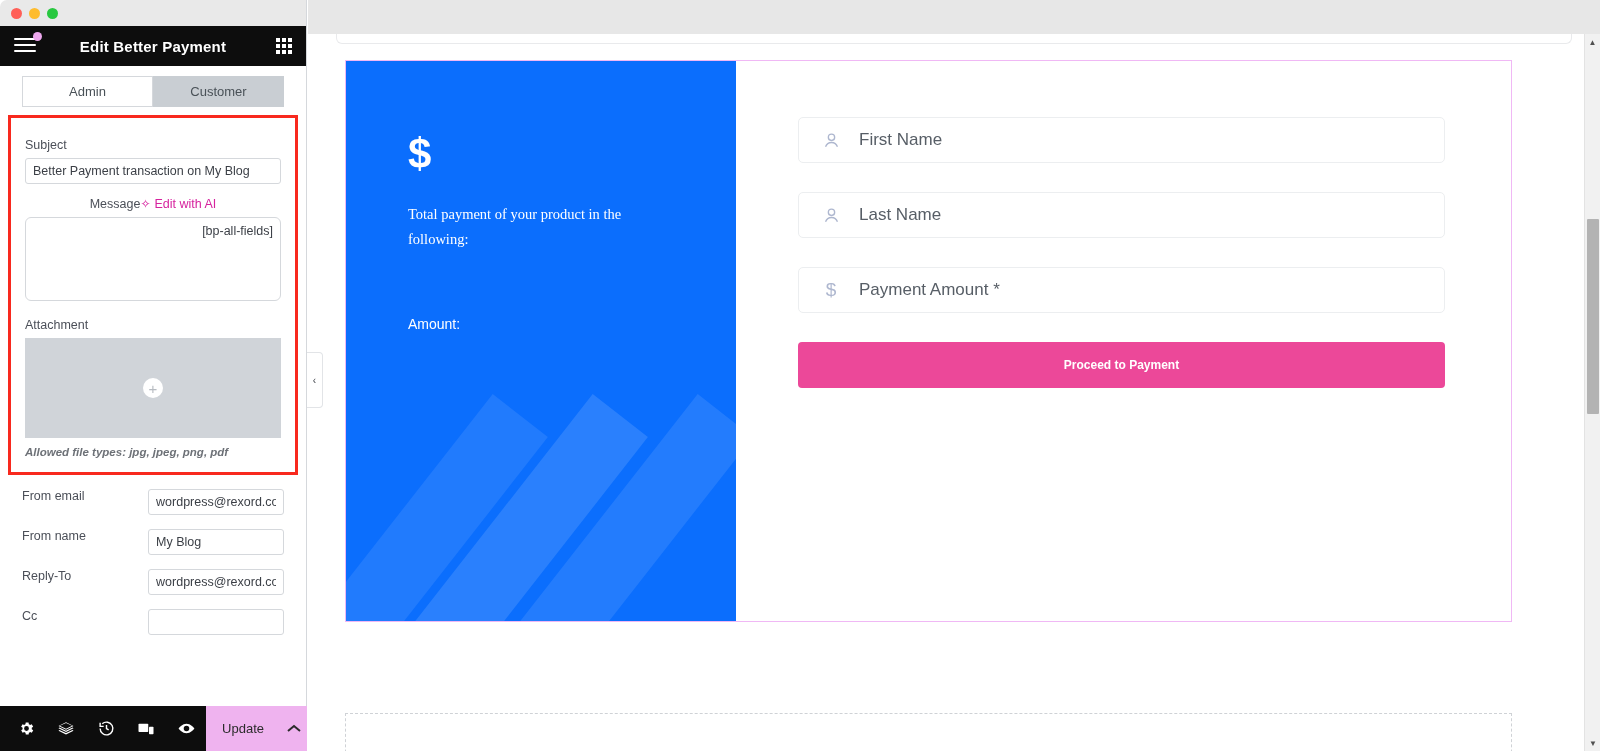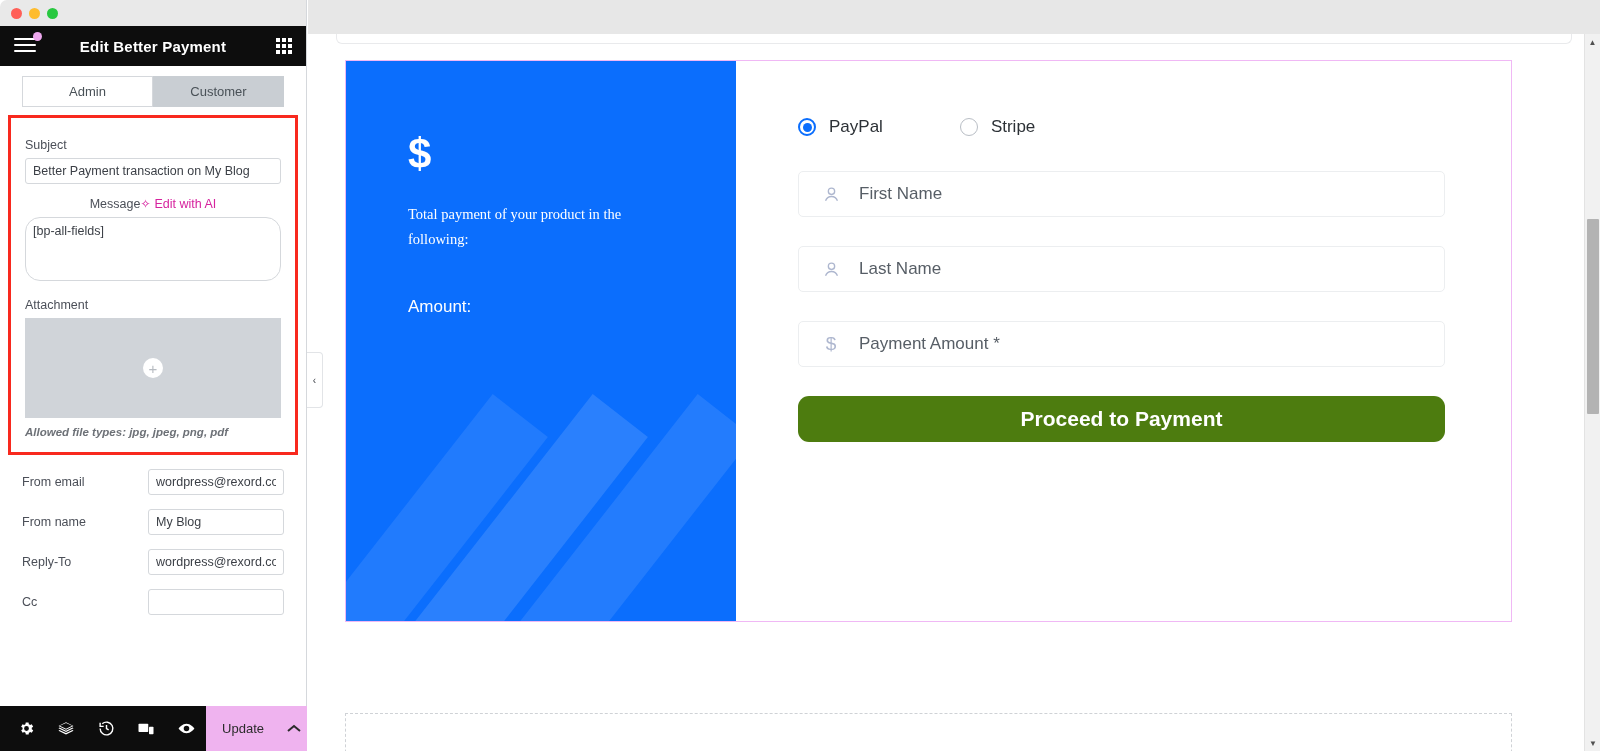--- a/index.html
+++ b/index.html
@@ -65,38 +65,39 @@
     font-size: 12.5px; color: #d6229e; display: flex; align-items: center; gap: 4px; cursor: pointer;
   }
   .ai-spark { font-size: 12px; color: #d6229e; }
 
   .text-input {
     width: 100%; height: 26px; border: 1px solid #d5d8dc; border-radius: 3px;
     font-size: 12.5px; color: #3b3f46; padding: 0 7px; background: #fff;
     font-family: "Liberation Sans", sans-serif;
   }
   .textarea {
-    width: 100%; height: 64px; border: 1px solid #d5d8dc; border-radius: 15px;
+    width: 100%; height: 84px; border: 1px solid #d5d8dc; border-radius: 6px;
     font-size: 12.5px; color: #3b3f46; padding: 6px 7px; resize: none; background: #fff;
     font-family: "Liberation Sans", sans-serif;
+    text-align: right;
   }
   .field-gap { margin-top: 13px; }
   .dropzone {
     width: 100%; height: 100px; background: #d0d4d9;
     display: flex; align-items: center; justify-content: center; cursor: pointer;
   }
   .plus-circle {
     width: 20px; height: 20px; border-radius: 50%; background: #fff;
     display: flex; align-items: center; justify-content: center;
     color: #b6bbc1; font-size: 15px; line-height: 1;
   }
   .help-text { font-size: 11.5px; font-style: italic; color: #6d7177; margin-top: 8px; display: block; font-weight: bold; }
 
   .kv-rows { padding: 14px 22px 0 22px; }
-  .kv-row { display: flex; align-items: center; margin-bottom: 14px; }
+  .kv-row { display: flex; margin-bottom: 14px; }
   .kv-key { font-size: 12.5px; color: #4b4f58; width: 128px; }
   .kv-val { width: 138px; }
 
   .panel-footer {
     position: absolute; left: 0; bottom: 0; width: 307px; height: 45px;
     background: #0d0d0d; display: flex; align-items: center;
   }
   .foot-icons { display: flex; align-items: center; gap: 0; padding-left: 6px; }
   .foot-btn {
     width: 40px; height: 45px; display: flex; align-items: center; justify-content: center;
@@ -141,21 +142,21 @@
   .blue-pane .stripe {
     position: absolute; background: rgba(255,255,255,.09);
     width: 70px; height: 420px; transform: rotate(38deg); bottom: -170px;
   }
   .s1 { left: 10px; }
   .s2 { left: 110px; background: rgba(255,255,255,.13) !important; }
   .s3 { left: 215px; background: rgba(255,255,255,.10) !important; }
   .dollar-glyph { font-size: 42px; font-weight: bold; line-height: 1; position: relative; z-index: 2; }
   .blue-title { font-size: 19px; font-weight: bold; margin-top: 54px; position: relative; z-index: 2; }
   .blue-body { font-size: 14.5px; line-height: 1.75; margin-top: 27px; position: relative; z-index: 2; font-family: Liberation Serif, serif; }
-  .blue-amount { font-size: 17px; margin-top: 44px; position: relative; z-index: 2; }
+  .blue-amount { font-size: 14px; margin-top: 63px; position: relative; z-index: 2; }
 
   .form-pane { flex: 1; padding: 56px 66px 0 62px; }
   .radios { display: flex; align-items: center; gap: 77px; margin-bottom: 34px; }
   .radio { display: flex; align-items: center; gap: 13px; cursor: pointer; }
   .radio-circle {
     width: 18px; height: 18px; border-radius: 50%; border: 1.5px solid #b9bec5; background: #fff;
     display: flex; align-items: center; justify-content: center;
   }
   .radio.on .radio-circle { border-color: #0b6efd; border-width: 2px; }
   .radio.on .radio-circle::after {
@@ -165,23 +166,23 @@
 
   .inp-row {
     height: 46px; border: 1px solid #eceef0; border-radius: 5px;
     display: flex; align-items: center; padding: 0 22px; gap: 18px; margin-bottom: 29px;
   }
   .inp-icon { width: 20px; height: 20px; color: #b4bdd4; display: flex; align-items: center; justify-content: center; }
   .inp-ph { font-size: 17px; color: #575e66; }
   .dollar-small { font-size: 19px; color: #aeb7cf; }
 
   .pay-btn {
-    height: 46px; background: #4d7c0f; color: #fff; border-radius: 11px;
+    height: 46px; background: #ec4899; color: #fff; border-radius: 4px;
     display: flex; align-items: center; justify-content: center;
-    font-size: 21px; font-weight: bold; margin-top: 6px; cursor: pointer;
+    font-size: 12px; font-weight: bold; margin-top: 6px; cursor: pointer;
   }
 
   .drop-area {
     position: absolute; left: 37px; top: 713px; width: 1167px; height: 50px;
     border: 1px dashed #cfd2d6;
   }
 
   .vscroll {
     position: absolute; right: 0; top: 34px; width: 16px; height: 717px;
     background: #f1f1f1; border-left: 1px solid #e3e3e3;
@@ -330,30 +331,20 @@
       <div class="blue-pane">
         <span class="stripe s1"></span>
         <span class="stripe s2"></span>
         <span class="stripe s3"></span>
         <div class="dollar-glyph">$</div>
         <div class="blue-body">Total payment of your product in the following:</div>
         <div class="blue-amount">Amount:</div>
       </div>
 
       <div class="form-pane">
-        <div class="radios">
-          <div class="radio on">
-            <span class="radio-circle"></span>
-            <span class="radio-label">PayPal</span>
-          </div>
-          <div class="radio">
-            <span class="radio-circle"></span>
-            <span class="radio-label">Stripe</span>
-          </div>
-        </div>
 
         <div class="inp-row">
           <span class="inp-icon">
             <svg width="19" height="19" viewBox="0 0 24 24" fill="none" stroke="#aeb7cf" stroke-width="1.7">
                 <circle cx="12" cy="8" r="4"></circle>
                 <path d="M4.5 20c1.2-3.6 4-5.5 7.5-5.5s6.3 1.9 7.5 5.5"></path>
               </svg>
           </span>
           <span class="inp-ph">First Name</span>
         </div>

